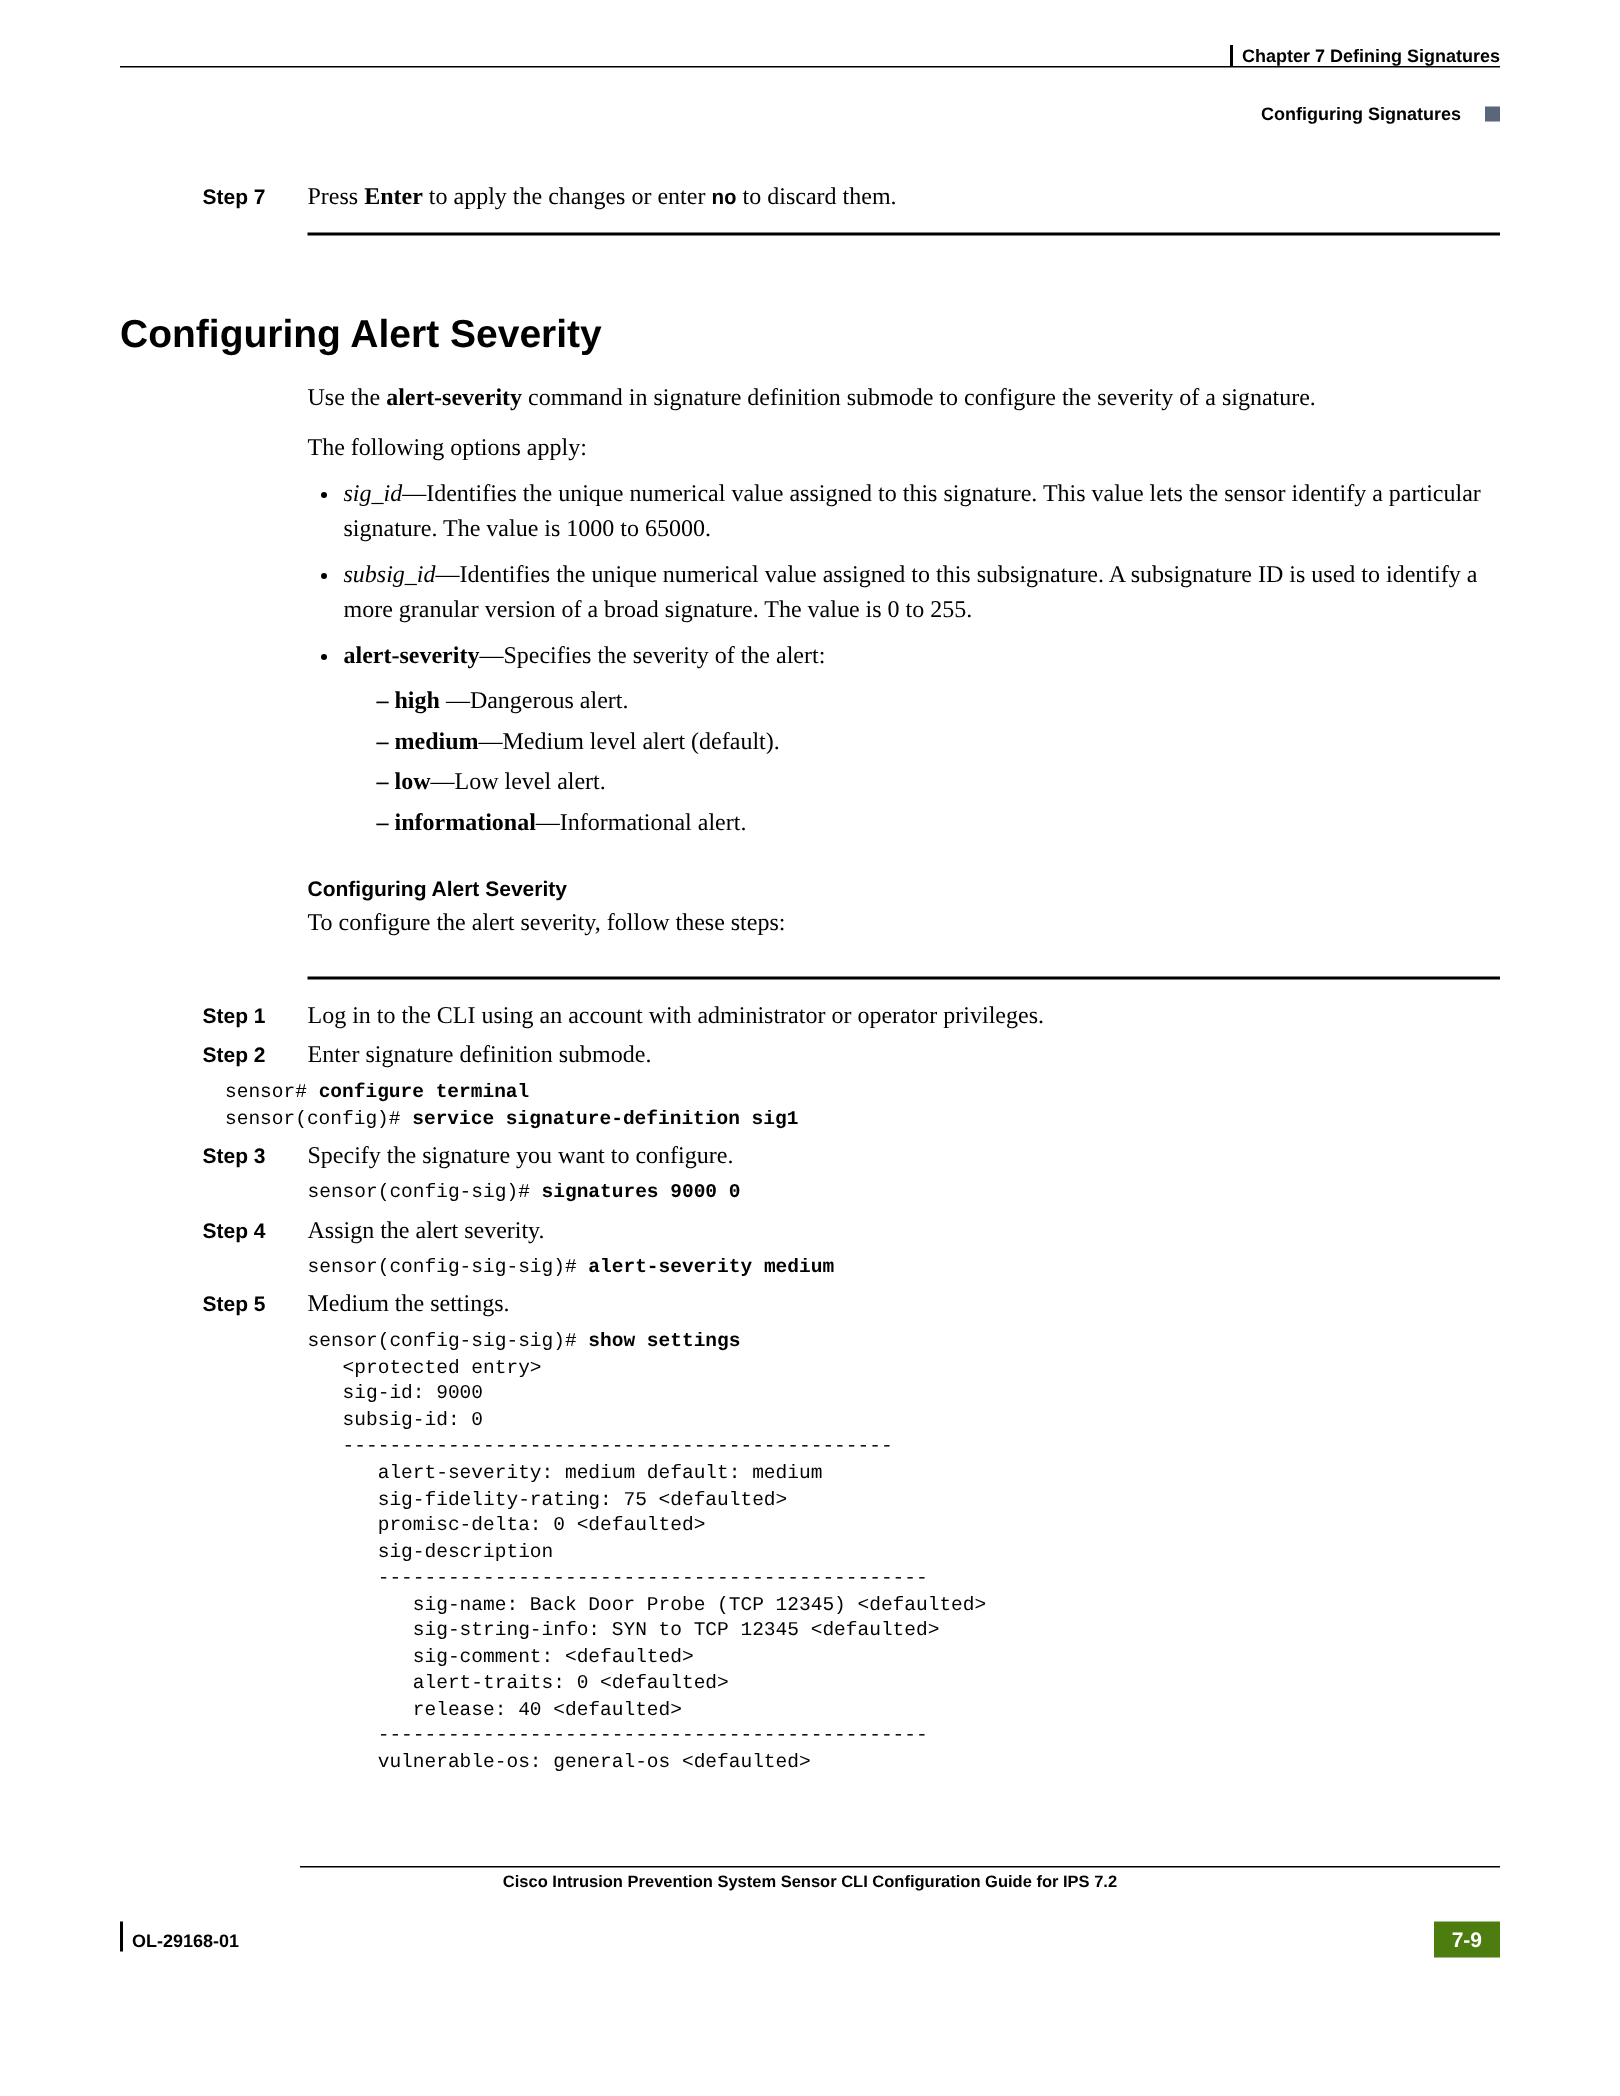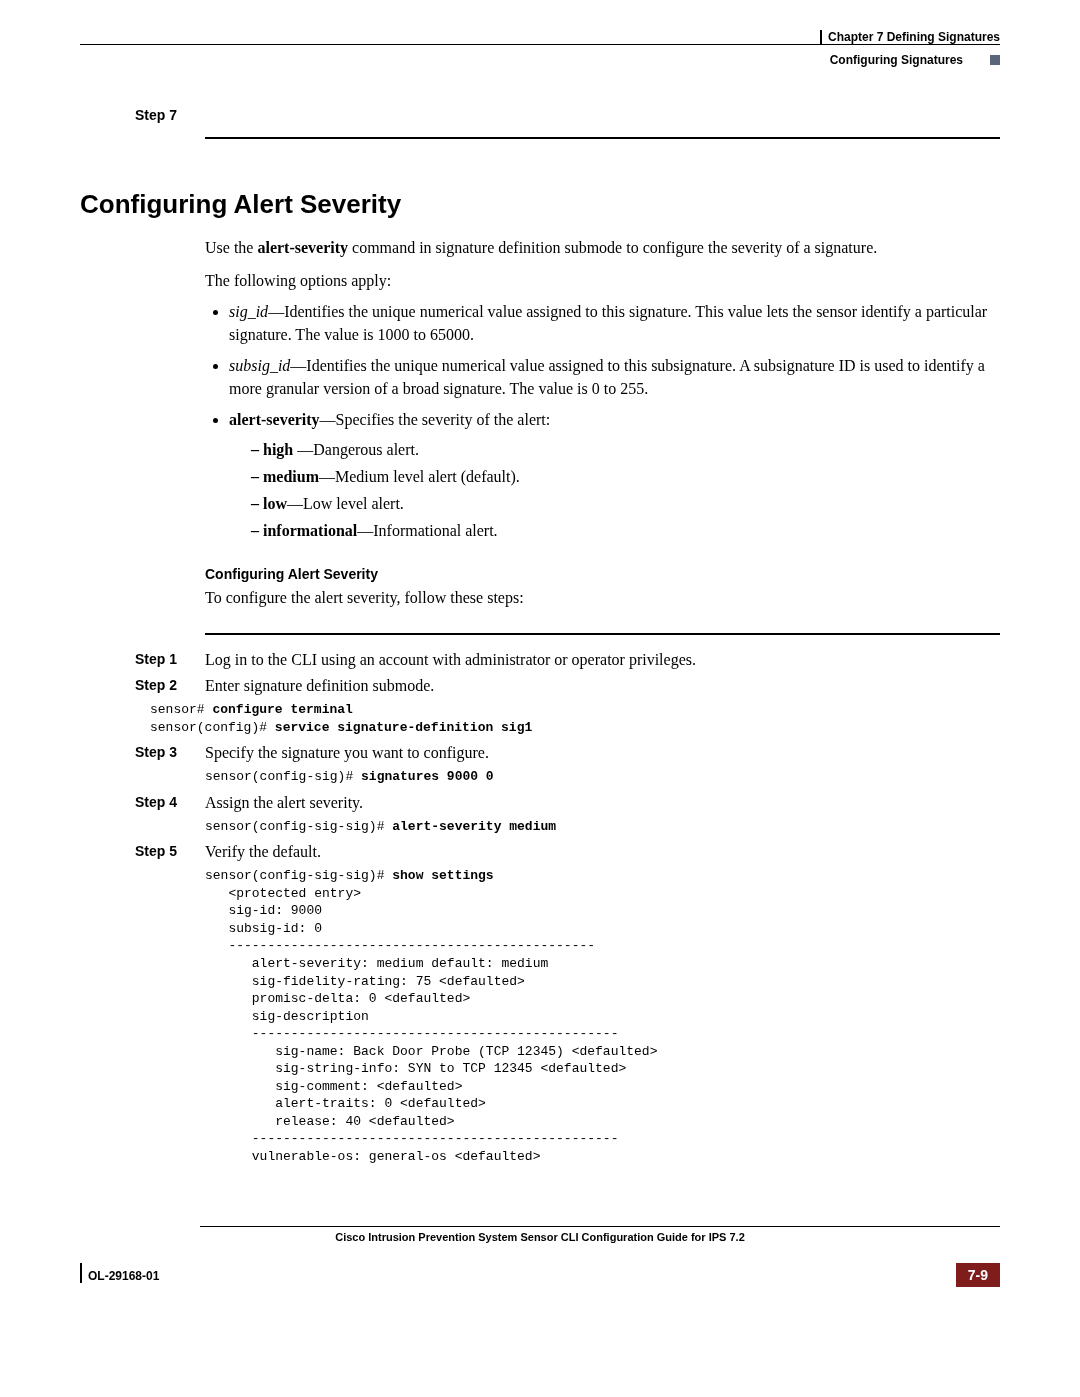--- a/index.html
+++ b/index.html
@@ -26,23 +26,23 @@
     font-family: Arial, Helvetica, sans-serif;
     font-weight: bold;
     font-size: 12px;
   }
   .sub-header-row {
     display: flex;
     justify-content: flex-end;
     font-family: Arial, Helvetica, sans-serif;
     font-weight: bold;
     font-size: 12px;
-    margin-top: 8px;
+    margin-top: 24px;
     align-items: center;
-    gap: 27px;
+    gap: 16px;
   }
   .corner-square {
     width: 10px;
     height: 10px;
     background: #5a677a;
     display: inline-block;
   }
   .step-row {
     display: flex;
     margin: 40px 0 6px 55px;
@@ -131,21 +131,21 @@
     align-items: flex-start;
     margin-top: 20px;
   }
   .footer-left {
     font-weight: bold;
     font-size: 12px;
     padding-top: 6px;
   }
   .footer-pagenum {
     margin-left: auto;
-    background: #7f1d1d;
+    background: #4d7c0f;
     color: #fff;
     font-weight: bold;
     font-size: 14px;
     padding: 4px 12px;
   }
   .left-pipe {
     border-left: 2px solid #000;
     padding-left: 6px;
   }
 </style>
@@ -158,20 +158,23 @@
     <span class="left-pipe">Chapter 7    Defining Signatures</span>
   </div>
   <div class="top-rule"></div>
   <div class="sub-header-row">
     <span>Configuring Signatures</span>
     <span class="corner-square"></span>
   </div>
 
   <div class="step-row">
     <div class="step-label">Step 7</div>
+    <div class="step-text">
+      <span>Press </span><span class="bold">Enter</span><span> to apply the changes or enter </span><span class="bold" style="font-family:'Courier New',monospace;font-size:14px">no</span><span> to discard them.</span>
+    </div>
   </div>
   <div class="heavy-rule"></div>
 
   <h2 class="section-title">Configuring Alert Severity</h2>
 
   <div class="body-text">
     <span>Use the </span><span class="bold">alert-severity</span><span> command in signature definition submode to configure the severity of a signature.</span>
   </div>
   <div class="body-text">The following options apply:</div>
 
@@ -217,21 +220,21 @@
   <div class="step-code" style="margin-left:125px"><span>sensor(config-sig)# </span><span class="bold">signatures 9000 0</span></div>
 
   <div class="step-row compact">
     <div class="step-label">Step 4</div>
     <div class="step-text">Assign the alert severity.</div>
   </div>
   <div class="step-code" style="margin-left:125px"><span>sensor(config-sig-sig)# </span><span class="bold">alert-severity medium</span></div>
 
   <div class="step-row compact">
     <div class="step-label">Step 5</div>
-    <div class="step-text">Verify the default.</div>
+    <div class="step-text">Medium the settings.</div>
   </div>
   <div class="step-code" style="margin-left:125px"><span>sensor(config-sig-sig)# </span><span class="bold">show settings</span>
 <span>   &lt;protected entry&gt;
    sig-id: 9000
    subsig-id: 0
    -----------------------------------------------
       alert-severity: medium default: medium
       sig-fidelity-rating: 75 &lt;defaulted&gt;
       promisc-delta: 0 &lt;defaulted&gt;
       sig-description

